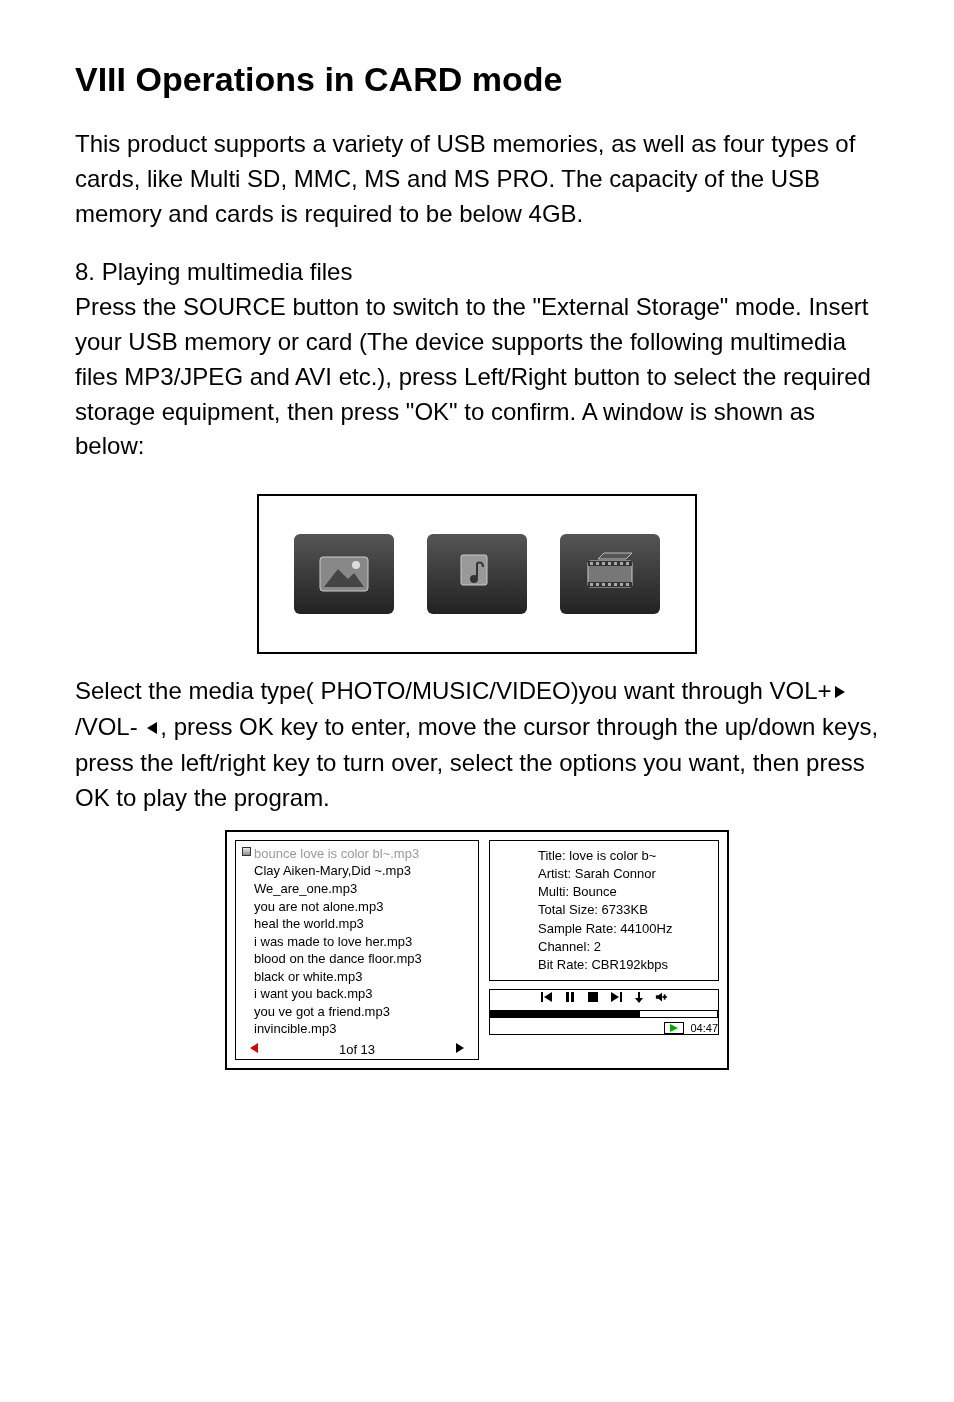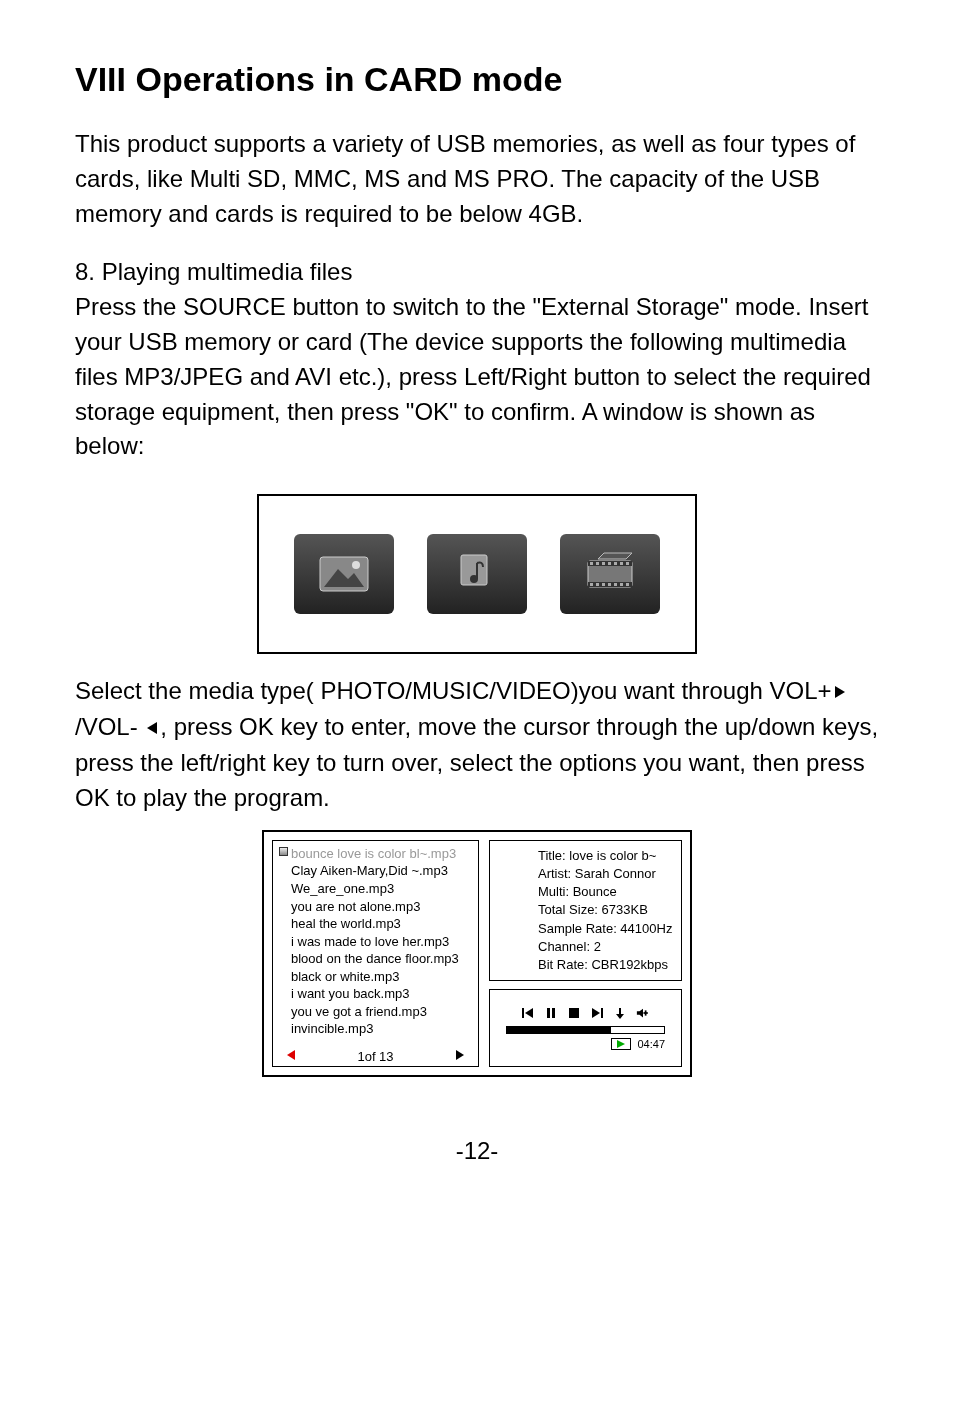--- a/index.html
+++ b/index.html
@@ -22,21 +22,21 @@
   .thumb {
     width: 100px; height: 80px;
     background: linear-gradient(#555,#222);
     border-radius: 6px;
     position: relative;
     display:flex; align-items:center; justify-content:center;
   }
   .thumb svg { width: 60px; height: 50px; }
   .figure2 {
     border: 2px solid #000;
-    width: 430px;
+    width: 504px;
     margin: 14px auto 0 auto;
     display: flex;
     gap: 10px;
     padding: 8px;
     font-size: 13px;
   }
   .col-left {
     border: 1px solid #000;
     flex: 1;
     padding: 4px 6px 2px 6px;
@@ -45,28 +45,28 @@
   .col-left .list-wrap { display:flex; }
   .col-left .marker-col { width: 12px; }
   .marker {
     width: 9px; height: 9px; border: 1px solid #333; margin-top:2px;
     background: linear-gradient(#eee,#888);
   }
   .file-list div { line-height: 1.35; color:#000; white-space: nowrap; }
   .file-list div.selected { color: #999; }
   .pager {
     display:flex; justify-content:space-between; align-items:center;
-    padding: 2px 6px 0 6px; margin-top:9px;
+    padding: 2px 6px 0 6px; margin-top:2px;
   }
   .col-right { flex:1; display:flex; flex-direction:column; gap:8px; }
   .info-box, .ctrl-box {
     border: 1px solid #000; padding: 6px 8px;
   }
   .info-box div { line-height: 1.4; margin-left: 40px; }
-  .ctrl-box { padding: 16px; }
+  .ctrl-box { padding: 0; }
   .ctrl-icons { display:flex; justify-content:center; gap:9px; align-items:center; margin-bottom:6px; }
   .ci { width:14px; height:14px; display:flex; align-items:center; justify-content:center; }
   .progress-row { display:flex; align-items:center; gap:6px; }
   .progress-bar { flex:1; height:8px; border:1px solid #000; position:relative; }
   .progress-fill { position:absolute; left:0; top:0; bottom:0; width:66%; background:#000; }
   .play-mini { width:20px; height:12px; border:1px solid #000; display:flex; align-items:center; justify-content:center; }
   .page-num { text-align:center; font-size:24px; margin-top:60px; }
 </style>
 </head>
 <body>
@@ -223,14 +223,13 @@
               <svg width="10" height="8" viewBox="0 0 10 8">
                 <polygon points="1,0 9,4 1,8" fill="#0a0"></polygon>
               </svg>
             </div>
           <span style="font-size:11px;">04:47</span>
         </div>
       </div>
     </div>
   </div>
 
-  <div class="page-num">-12-</div>
 </div>
 
 </body></html>

